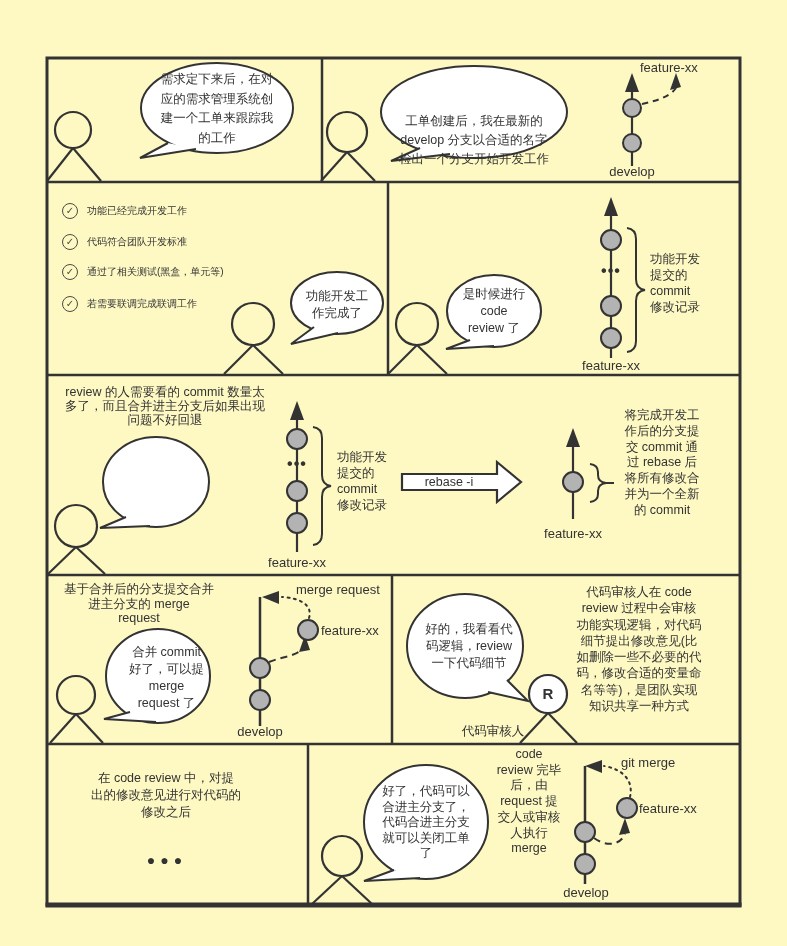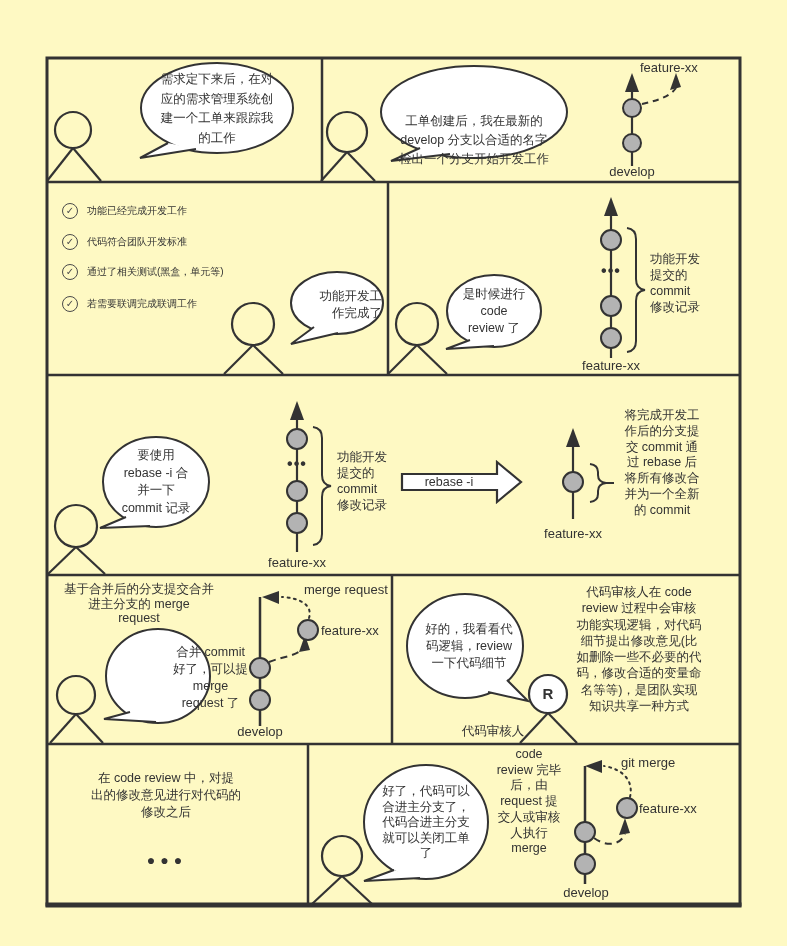--- a/index.html
+++ b/index.html
@@ -192,61 +192,60 @@
     <span class="check-label">代码符合团队开发标准</span>
   </div>
   <div class="check-item" style="left:62px;top:263px;">
     <span class="check-icon">✓</span>
     <span class="check-label">通过了相关测试(黑盒，单元等)</span>
   </div>
   <div class="check-item" style="left:62px;top:295px;">
     <span class="check-icon">✓</span>
     <span class="check-label">若需要联调完成联调工作</span>
   </div>
-  <div class="t" style="left:292px;top:288px;width:90px;text-align:right;">功能开发工
+  <div class="t" style="left:292px;top:288px;width:90px;">功能开发工
 作完成了</div>
 
   <div class="t" style="left:450px;top:286px;width:88px;">是时候进行
 code
 review 了</div>
   <div class="t dots" style="left:591px;top:263px;width:40px;">•••</div>
   <div class="t left" style="left:650px;top:251px;width:66px;line-height:16px;">功能开发
 提交的
 commit
 修改记录</div>
   <div class="t lbl" style="left:576px;top:359px;width:70px;">feature-xx</div>
 
-  <div class="t" style="left:104px;top:447px;width:104px;line-height:17.5px;">要使用
-rebase -i 合
-并一下
-commit 记录</div>
+  <div class="t" style="left:50px;top:386px;width:230px;line-height:13.8px;">review 的人需要看的 commit 数量太
+多了，而且合并进主分支后如果出现
+问题不好回退</div>
   <div class="t dots" style="left:277px;top:456px;width:40px;">•••</div>
   <div class="t left" style="left:337px;top:449px;width:66px;line-height:16px;">功能开发
 提交的
 commit
 修改记录</div>
   <div class="t lbl" style="left:262px;top:556px;width:70px;">feature-xx</div>
   <div class="t" style="left:405px;top:475px;width:88px;line-height:14px;">rebase -i</div>
   <div class="t lbl" style="left:538px;top:527px;width:70px;">feature-xx</div>
   <div class="t" style="left:612px;top:408px;width:100px;line-height:15.8px;">将完成开发工
 作后的分支提
 交 commit 通
 过 rebase 后
 将所有修改合
 并为一个全新
 的 commit</div>
 
   <div class="t" style="left:56px;top:582px;width:166px;line-height:14.6px;">基于合并后的分支提交合并
 进主分支的 merge
 request</div>
-  <div class="t" style="left:107px;top:644px;width:119px;margin-left:44px;">合并 commit
+  <div class="t" style="left:107px;top:644px;width:119px;">合并 commit
 好了，可以提
 merge
 request 了</div>
-  <div class="t lbl left" style="left:304px;top:583px;width:92px;">merge request</div>
+  <div class="t lbl left" style="left:296px;top:583px;width:92px;">merge request</div>
   <div class="t lbl left" style="left:321px;top:624px;width:74px;">feature-xx</div>
   <div class="t lbl" style="left:231px;top:725px;width:58px;">develop</div>
 
   <div class="t" style="left:408px;top:621px;width:122px;">好的，我看看代
 码逻辑，review
 一下代码细节</div>
   <div class="t rletter" style="left:539px;top:685px;width:18px;">R</div>
   <div class="t" style="left:455px;top:723px;width:76px;">代码审核人</div>
   <div class="t" style="left:68px;top:770px;width:196px;line-height:16.8px;">在 code review 中，对提
 出的修改意见进行对代码的

